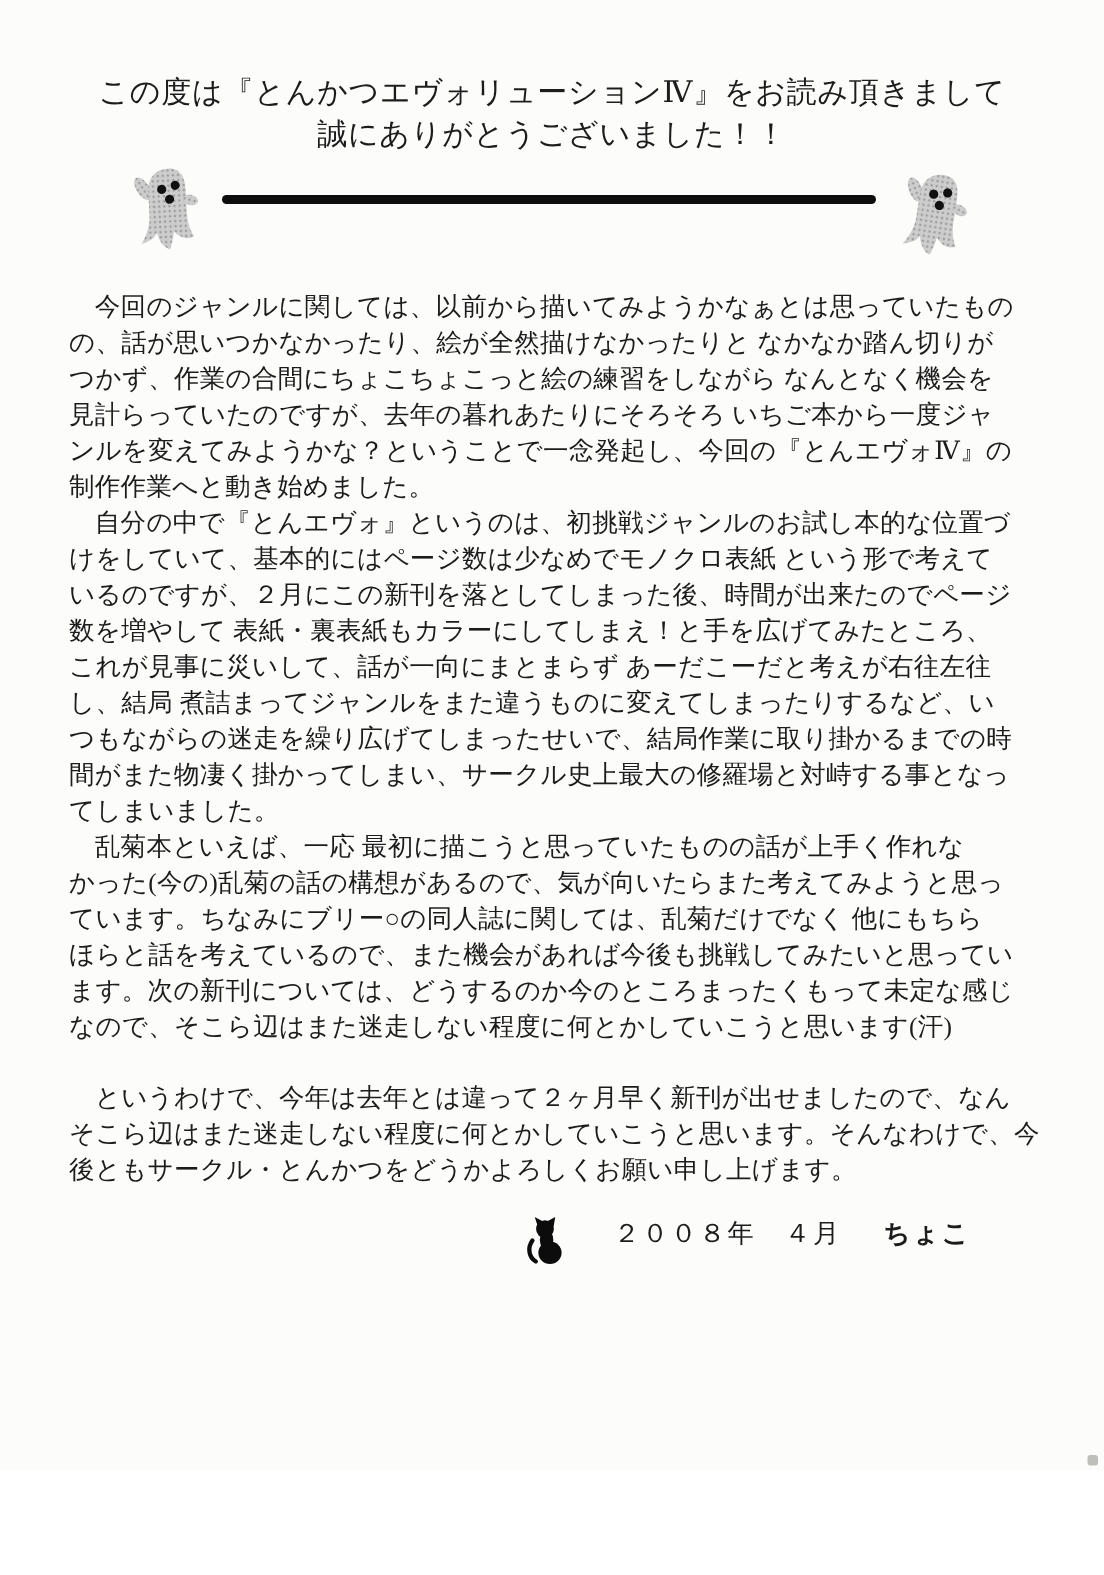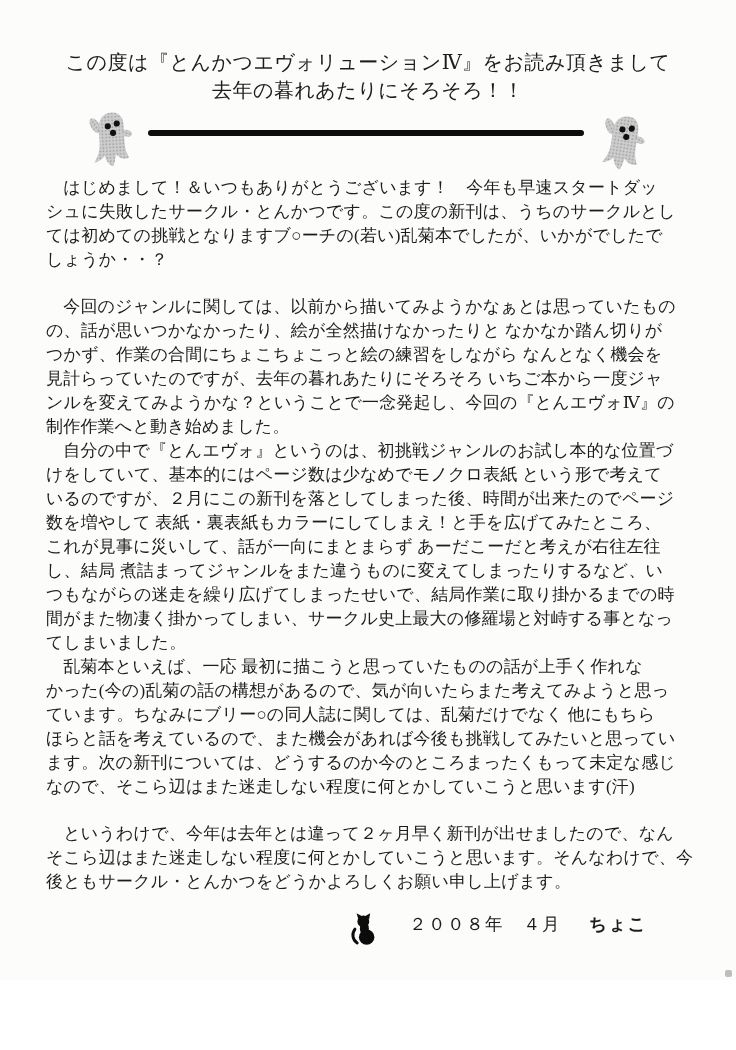--- a/index.html
+++ b/index.html
@@ -103,38 +103,34 @@
       <polygon points="9.5,7 7.2,0 13.4,3.4"></polygon>
       <polygon points="16.6,3.2 22.4,0 21.2,7"></polygon>
     </g>
   </defs>
 </svg>
 
 <div class="page">
 
   <div class="title-block">
     <div>この度は『とんかつエヴォリューションⅣ』をお読み頂きまして</div>
-    <div>去年の暮れあたりにそろそろ！！</div>
+    <div>誠にありがとうございました！！</div>
   </div>
 
   <div class="divider-row">
     <svg class="ghost left" viewBox="0 0 44 52">
       <use href="#ghost-shape"></use>
     </svg>
     <div class="divider-line"></div>
     <svg class="ghost right" viewBox="0 0 44 52">
       <use href="#ghost-shape"></use>
     </svg>
   </div>
 
   <div class="body-text">
-      <p class="para">　はじめまして！＆いつもありがとうございます！　今年も早速スタートダッ
-シュに失敗したサークル・とんかつです。この度の新刊は、うちのサークルとし
-ては初めての挑戦となりますブ○ーチの(若い)乱菊本でしたが、いかがでしたで
-しょうか・・？</p>
       <p class="para spaced">　今回のジャンルに関しては、以前から描いてみようかなぁとは思っていたもの
 の、話が思いつかなかったり、絵が全然描けなかったりと なかなか踏ん切りが
 つかず、作業の合間にちょこちょこっと絵の練習をしながら なんとなく機会を
 見計らっていたのですが、去年の暮れあたりにそろそろ いちご本から一度ジャ
 ンルを変えてみようかな？ということで一念発起し、今回の『とんエヴォⅣ』の
 制作作業へと動き始めました。</p>
       <p class="para">　自分の中で『とんエヴォ』というのは、初挑戦ジャンルのお試し本的な位置づ
 けをしていて、基本的にはページ数は少なめでモノクロ表紙 という形で考えて
 いるのですが、２月にこの新刊を落としてしまった後、時間が出来たのでページ
 数を増やして 表紙・裏表紙もカラーにしてしまえ！と手を広げてみたところ、

